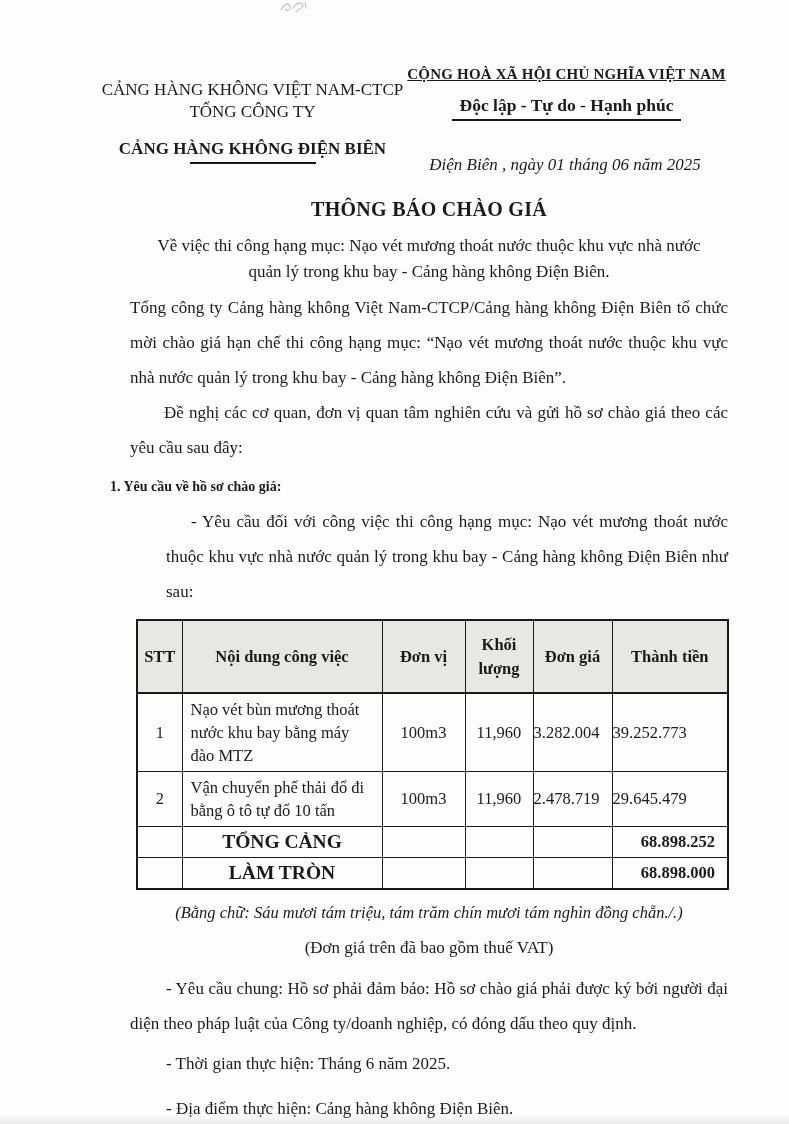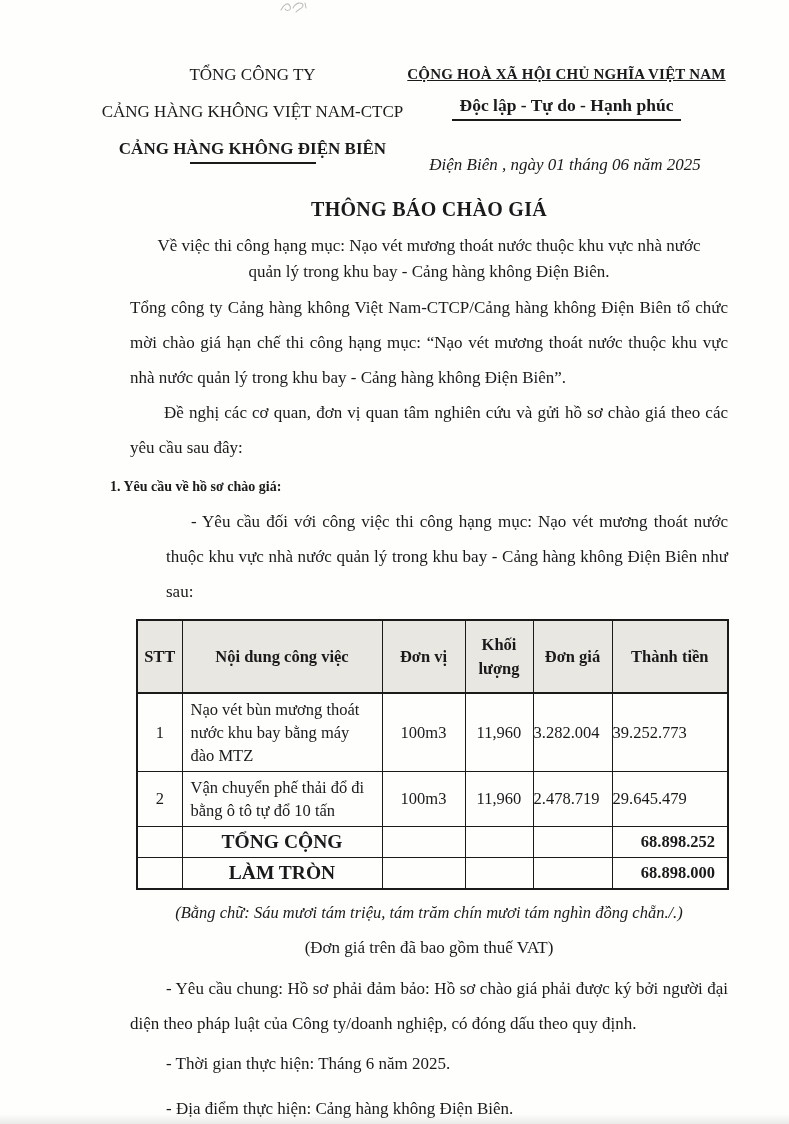--- a/index.html
+++ b/index.html
@@ -94,22 +94,22 @@
 </head>
 <body>
 
 <div class="page">
 
   <svg class="scribble" width="30" height="18" viewBox="0 0 30 18">
     <path d="M3 10 C6 4, 10 2, 12 6 C14 10, 9 12, 7 9 M15 8 C18 2, 24 2, 25 5 C26 8, 20 9, 18 12 M27 3 L28 8" fill="none" stroke="#8a8a8a" stroke-width="1.1" stroke-linecap="round"></path>
   </svg>
 
   <div class="header-left">
+    <span class="hl-line hl-2">CẢNG HÀNG KHÔNG VIỆT NAM-CTCP</span>
     <span class="hl-line hl-1">TỔNG CÔNG TY</span>
-    <span class="hl-line hl-2">CẢNG HÀNG KHÔNG VIỆT NAM-CTCP</span>
     <span class="hl-line hl-3">CẢNG HÀNG KHÔNG ĐIỆN BIÊN</span>
     <div class="hl-underline"></div>
   </div>
 
   <div class="header-right">
     <div class="hr-1">CỘNG HOÀ XÃ HỘI CHỦ NGHĨA VIỆT NAM</div>
     <span class="motto">Độc lập - Tự do - Hạnh phúc</span>
   </div>
 
   <div class="dateline">Điện Biên , ngày  01  tháng 06  năm 2025</div>
@@ -162,21 +162,21 @@
         <tr class="r-item2">
           <td class="c-stt">2</td>
           <td class="c-content">Vận chuyển phế thải đổ đi bằng ô tô tự đổ 10 tấn</td>
           <td class="c-unit">100m3</td>
           <td class="c-qty">11,960</td>
           <td class="c-price">2.478.719</td>
           <td class="c-total">29.645.479</td>
         </tr>
         <tr class="r-sum">
           <td></td>
-          <td class="sum-label">TỔNG CỘNG</td>
+          <td class="sum-label">TỔNG CẢNG</td>
           <td></td>
           <td></td>
           <td></td>
           <td class="sum-total">68.898.252</td>
         </tr>
         <tr class="r-sum">
           <td></td>
           <td class="sum-label">LÀM TRÒN</td>
           <td></td>
           <td></td>

